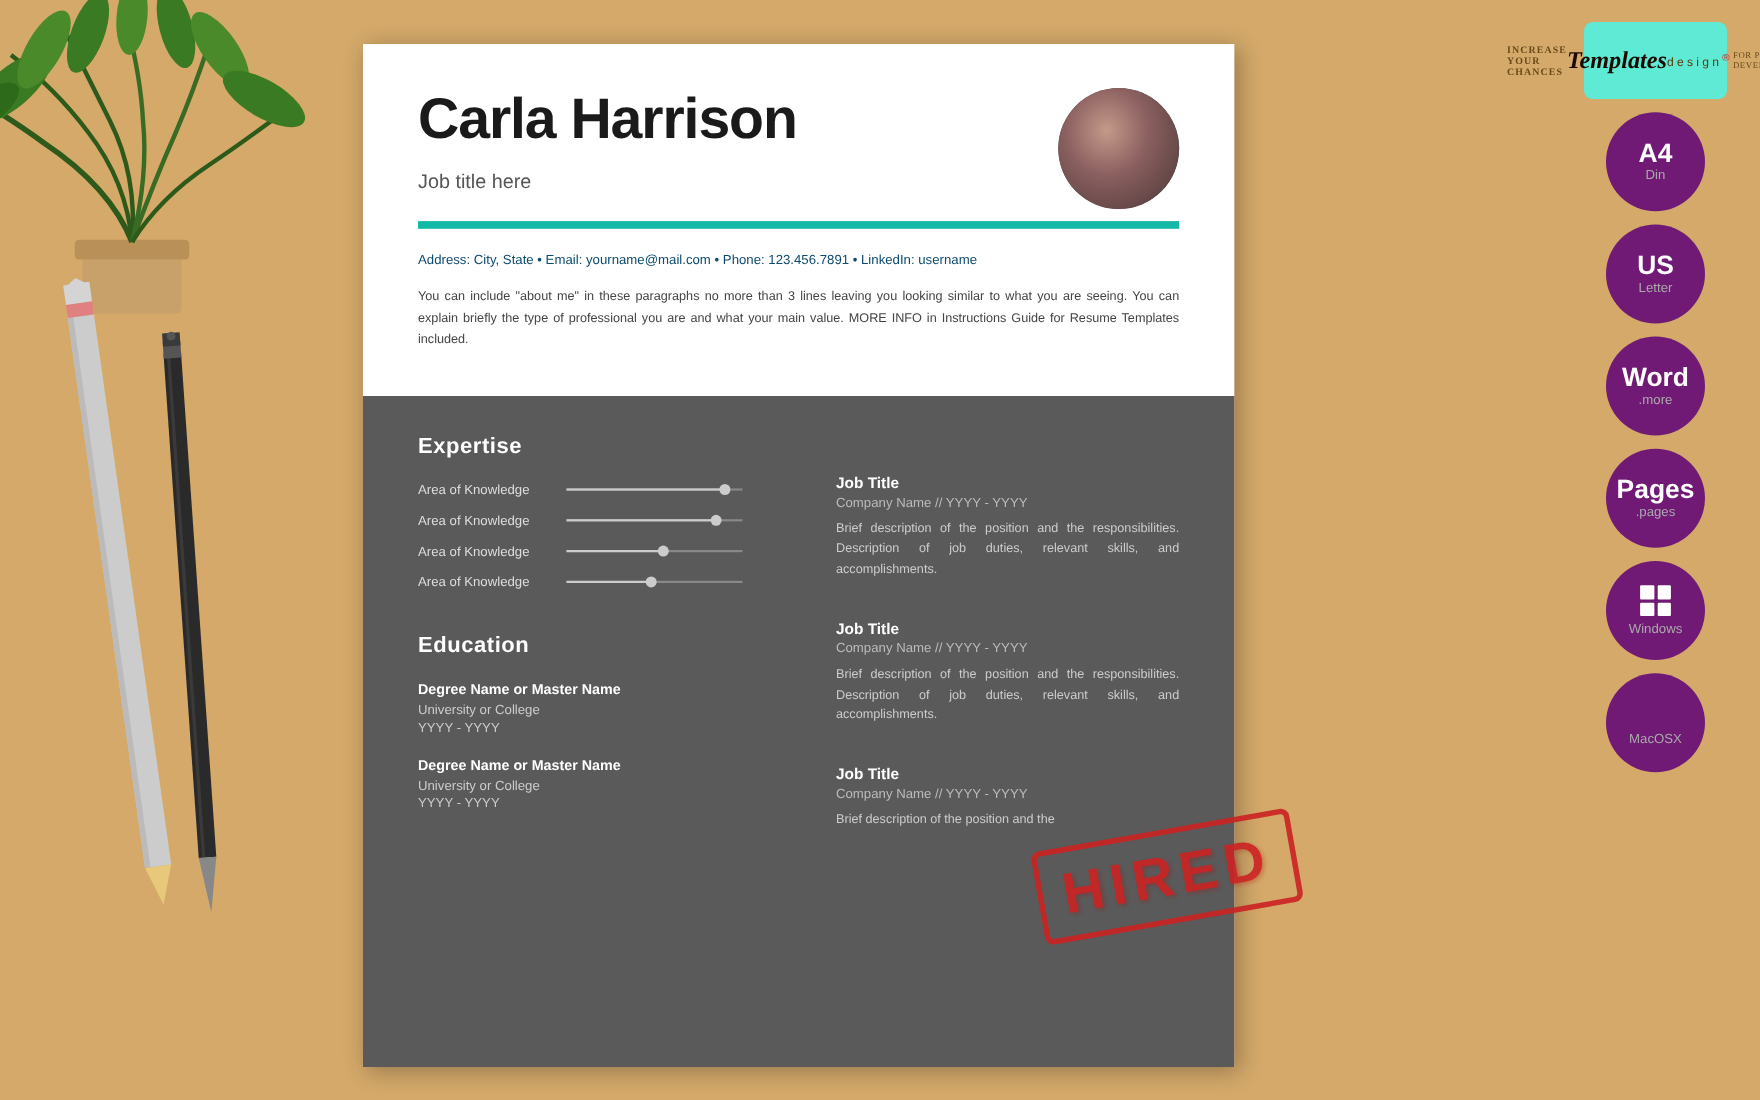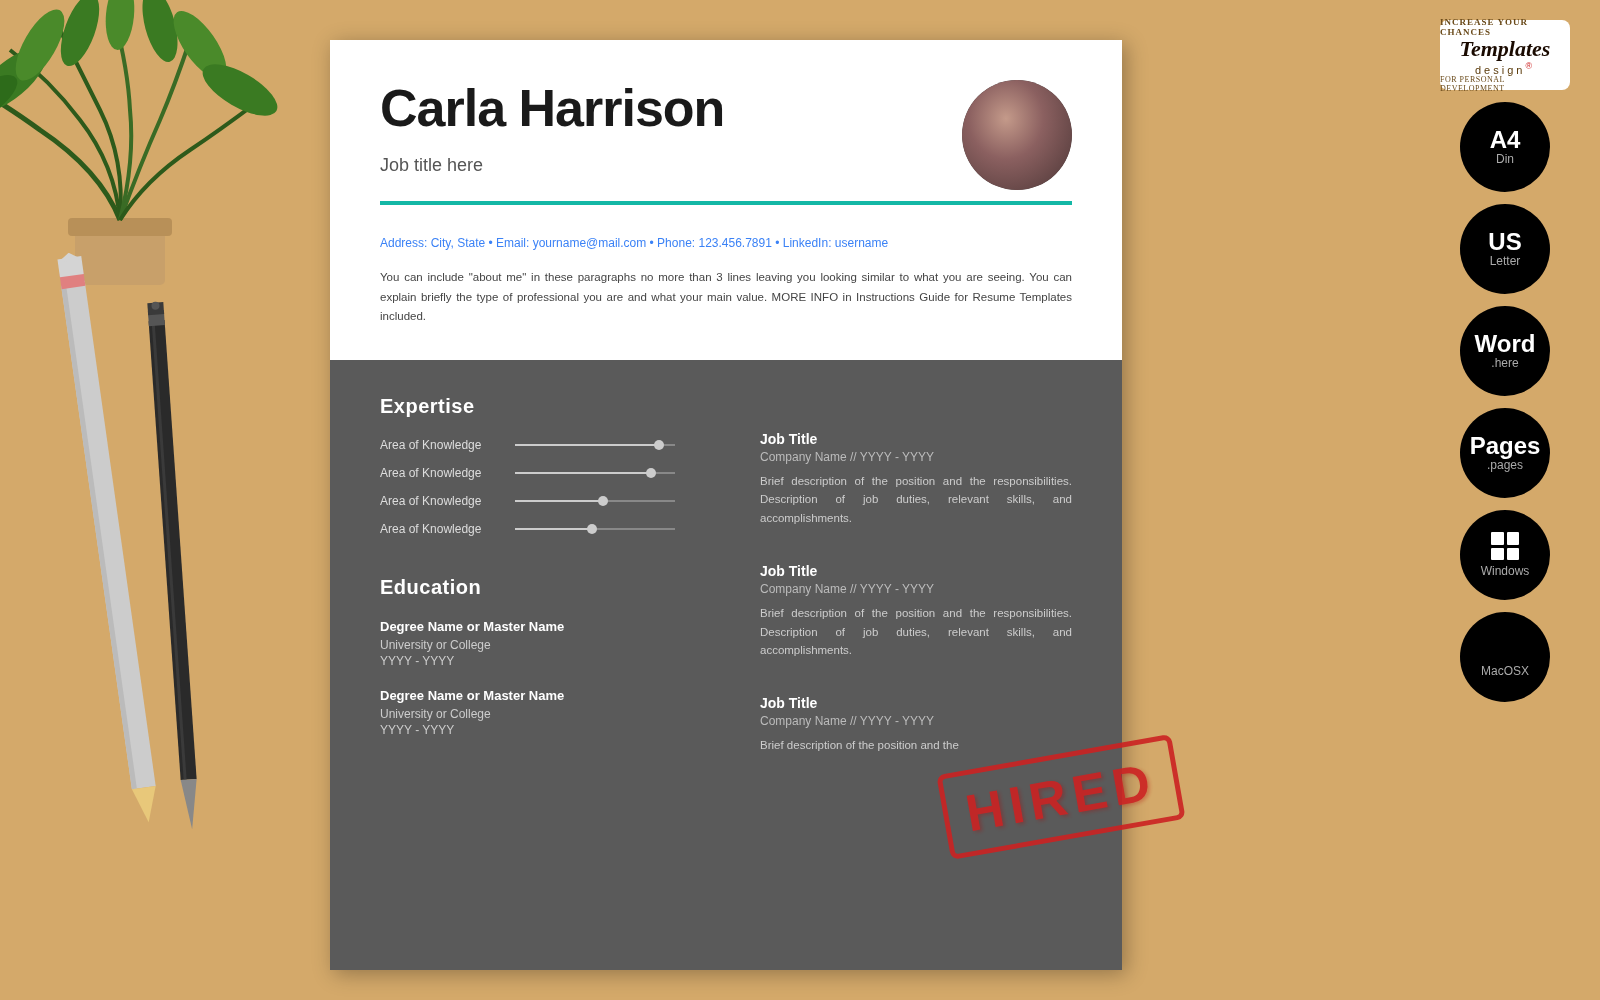--- a/index.html
+++ b/index.html
@@ -46,25 +46,25 @@
     .resume-job-title {
       font-size: 18px;
       color: #555;
       margin-top: 18px;
       font-family: Arial, sans-serif;
       font-weight: 400;
     }
 
     .resume-contact {
       font-size: 12px;
-      color: #3b82f6;
+      color: #0c4a6e;
       margin-top: 25px;
       font-family: Arial, sans-serif;
-      border-top: 4px solid #14b8a6;
-      padding-top: 31px;
+      border-top: 7px solid #14b8a6;
+      padding-top: 21px;
     }
 
     .resume-summary {
       font-size: 11.5px;
       color: #444;
       margin-top: 18px;
       font-family: Arial, sans-serif;
       line-height: 1.7;
       text-align: justify;
     }
@@ -203,34 +203,34 @@
       display: flex;
       flex-direction: column;
       align-items: center;
       gap: 12px;
       z-index: 3;
     }
 
     .brand-logo {
       width: 130px;
       height: 70px;
-      background: #ffffff;
+      background: #5eead4;
       border-radius: 8px;
       display: flex;
-      flex-direction: column;
+      flex-direction: row;
       align-items: center;
       justify-content: center;
       font-family: 'Georgia', serif;
     }
 
     .format-badge {
       width: 90px;
       height: 90px;
       border-radius: 50%;
-      background: #000000;
+      background: #701a75;
       display: flex;
       flex-direction: column;
       align-items: center;
       justify-content: center;
       color: white;
       cursor: pointer;
     }
 
     .format-badge-main {
       font-size: 24px;
@@ -477,21 +477,21 @@
     <div class="format-badge-sub">Din</div>
   </div>
 
   <div class="format-badge">
     <div class="format-badge-main">US</div>
     <div class="format-badge-sub">Letter</div>
   </div>
 
   <div class="format-badge">
     <div class="format-badge-main">Word</div>
-    <div class="format-badge-sub">.here</div>
+    <div class="format-badge-sub">.more</div>
   </div>
 
   <div class="format-badge">
     <div class="format-badge-main">Pages</div>
     <div class="format-badge-sub">.pages</div>
   </div>
 
   <div class="format-badge" style="flex-direction:column;">
     <div class="windows-icon">
       <div class="windows-icon-quad"></div>

